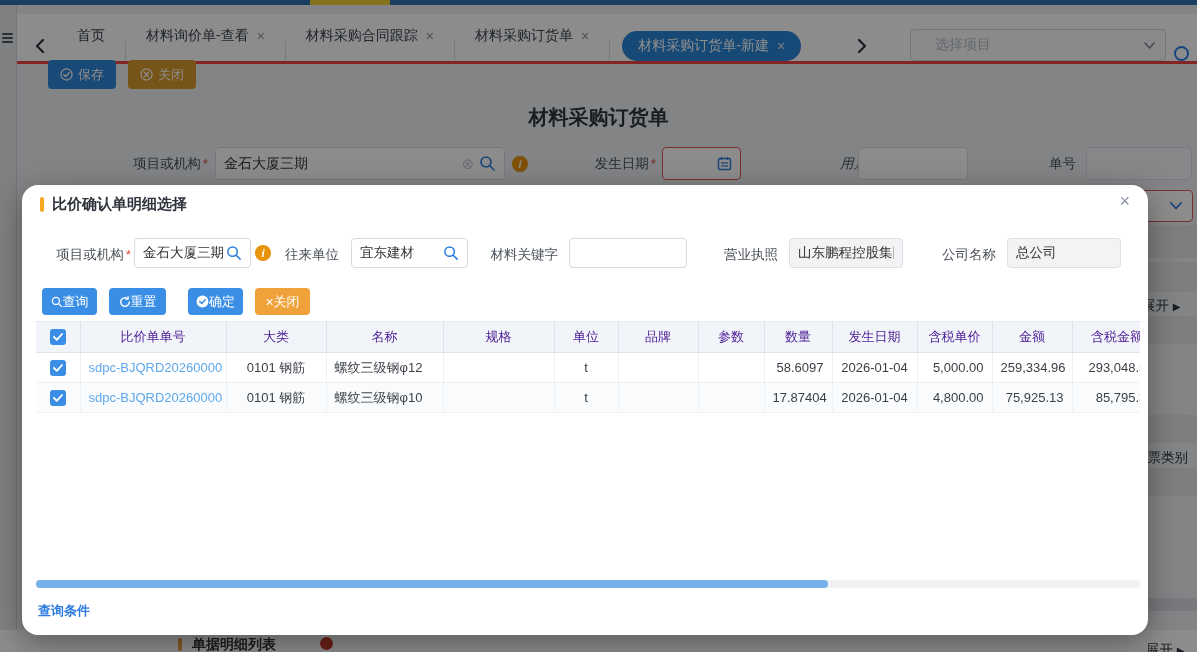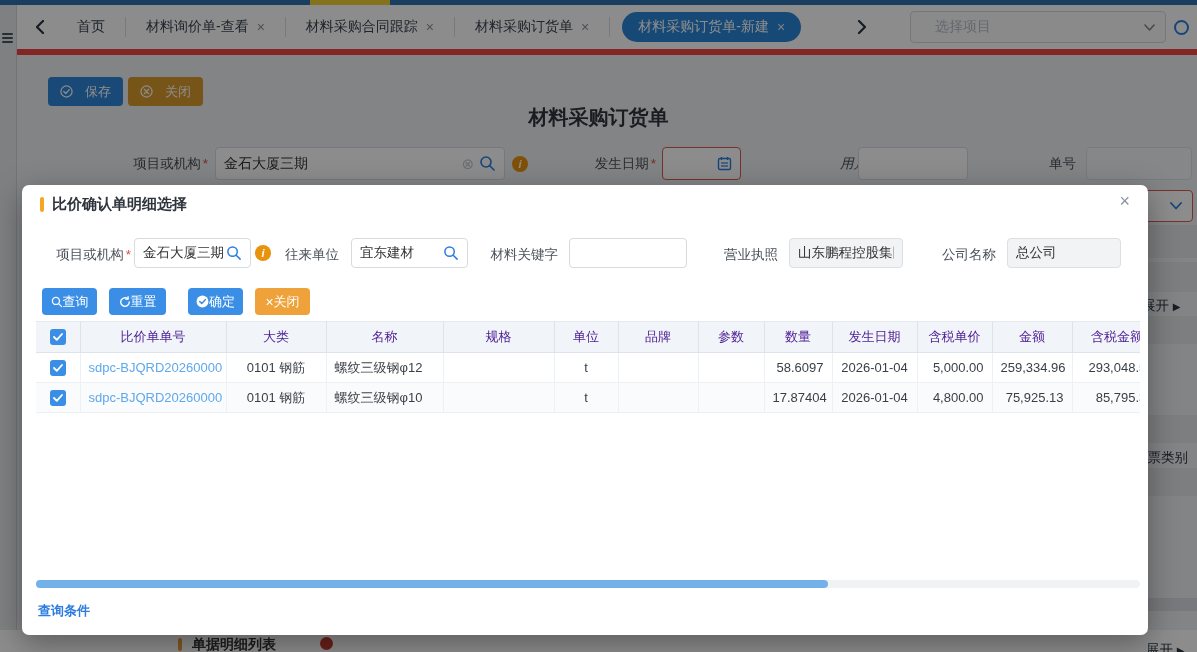--- a/index.html
+++ b/index.html
@@ -8,34 +8,34 @@
     position: relative; width: 1197px; height: 652px;
     font-family: "Liberation Sans", sans-serif;
     background: #eef0f4; overflow: hidden;
   }
   
   .top-strip { position:absolute; left:0; top:0; width:1197px; height:5px; background:#2f71af; }
   .strip-accent { position:absolute; left:310px; top:0; width:80px; height:5px; background:#f2cf35; }
   .left-rail { position:absolute; left:0; top:5px; width:17px; height:647px; background:#e7e9ec; border-right:1px solid #cfd4da; }
   .hamburger { position:absolute; left:2px; top:26px; width:12px; }
   .hamburger i { display:block; width:11px; height:2px; background:#4a5560; margin:2px 0; border-radius:1px; }
-  .tabbar { position:absolute; left:17px; top:5px; width:1180px; height:50px; background:#ffffff;
-            border-bottom:6px solid #ef4444; display:flex; align-items:center; padding:0 8px 0 6px; }
+  .tabbar { position:absolute; left:17px; top:14px; width:1180px; height:50px; background:#ffffff;
+            border-bottom:3px solid #ef4444; display:flex; align-items:flex-end; padding:0 8px 0 6px; }
   .nav-chev { width:34px; height:30px; display:flex; align-items:center; justify-content:center; cursor:pointer; }
   .tab { display:flex; align-items:center; gap:8px; padding:0 20px; height:50px; font-size:14px; color:#3c4450; cursor:pointer; white-space:nowrap; }
   .tab-x { color:#8a93a0; font-size:14px; line-height:1; }
   .tab-sep { width:1px; height:20px; background:#d8dde3; }
   .tab.active { height:30px; background:#2b85d8; color:#fff; border-radius:15px; margin:0 12px; padding:0 16px; }
   .tab.active .tab-x { color:#dce9f7; }
   .project-select { margin-left:auto; width:256px; height:32px; border:1px solid #d6dadf; border-radius:4px;
                     background:#fbfcfd; display:flex; align-items:center; padding:0 10px; cursor:pointer; }
   .project-select .ph { color:#b6bdc7; font-size:14px; flex:1;margin-left:14px; }
   .corner-circle { width:15px; height:15px; border:2px solid #2b7de0; border-radius:50%; margin-left:8px; flex:none; }
-  .btn { display:inline-flex; align-items:center; gap:12px; height:29px; padding:0 12px; border:none; border-radius:4px;
-         color:#fff; font-size:13px; cursor:pointer; font-family:"Liberation Sans",sans-serif;margin-top:17px; }
+  .btn { display:inline-flex; align-items:center; gap:5px; height:29px; padding:0 12px; border:none; border-radius:4px;
+         color:#fff; font-size:13px; cursor:pointer; font-family:"Liberation Sans",sans-serif; }
   .btn-save { position:absolute; left:48px; top:60px; background:#2f86d8; }
   .btn-pgclose { position:absolute; left:128px; top:60px; background:#d99b2e; }
   .page-title { position:absolute; left:0; top:104px; width:1197px; text-align:center; font-size:20px; font-weight:bold; color:#2f343c; }
   .flabel { position:absolute; top:155px; font-size:13.5px; color:#4a5159; text-align:right; white-space:nowrap; }
   .req { color:#e04a3f; margin-left:2px; }
   .finput { position:absolute; top:147px; height:33px; background:#fff; border:1px solid #d7dbe0; border-radius:4px;
             display:flex; align-items:center; padding:0 8px; font-size:14px; color:#333; }
   .finput.disabled { background:#f5f6f8; border-color:#dcdfe3; }
   .finput.error { border:1.5px solid #dd5a52; }
   .grow { flex:1; overflow:hidden; white-space:nowrap; }
@@ -45,21 +45,21 @@
   .bgband { position:absolute; background:#e2e5ea; }
   .frag-select { position:absolute; left:1060px; top:190px; width:133px; height:32px; background:#fff;
                  border:1.5px solid #dd5a52; border-radius:4px; display:flex; align-items:center; justify-content:flex-end; padding:0 10px; }
   .frag-text { position:absolute; font-size:13.5px; color:#2c3642; white-space:nowrap; }
   .bottom-white { position:absolute; left:0; top:630px; width:1197px; height:22px; background:#ffffff; }
   .orange-bar { display:inline-block; width:4px; height:13px; background:#e8a13c; border-radius:2px; }
   .badge { position:absolute; width:13px; height:13px; border-radius:50%; background:#c23b2e; }
   
   .overlay { position:absolute; left:0; top:0; width:1197px; height:652px; background:rgba(0,0,0,0.45); z-index:5; }
   
-  .modal { position:absolute; left:22px; top:185px; width:1126px; height:450px; background:#fff; border-radius:7px;
+  .modal { position:absolute; left:22px; top:185px; width:1126px; height:450px; background:#fff; border-radius:16px;
            box-shadow:0 8px 30px rgba(0,0,0,.35); z-index:10; }
   .m-title { position:absolute; left:30px; top:10px; font-size:15px; font-weight:600; color:#2e343c; }
   .m-titlebar { position:absolute; left:18px; top:12px; width:4px; height:15px; background:#f5a623; border-radius:2px; }
   .m-close { position:absolute; right:18px; top:7px; font-size:18px; color:#8a93a0; cursor:pointer; line-height:1; }
   .mlabel { position:absolute; top:61px; font-size:13.5px; color:#4a5159; text-align:right; white-space:nowrap; }
   .minput { position:absolute; top:53px; height:30px; background:#fff; border:1px solid #d7dbe0; border-radius:4px;
             display:flex; align-items:center; padding:0 8px; font-size:13.5px; color:#333; }
   .minput.disabled { background:#f2f3f5; border-color:#dcdfe3; }
   .mbtn { position:absolute; top:103px; height:27px; display:inline-flex; align-items:center; justify-content:center; gap:0;
           border:none; border-radius:4px; color:#fff; font-size:13px; cursor:pointer; font-family:"Liberation Sans",sans-serif; }

